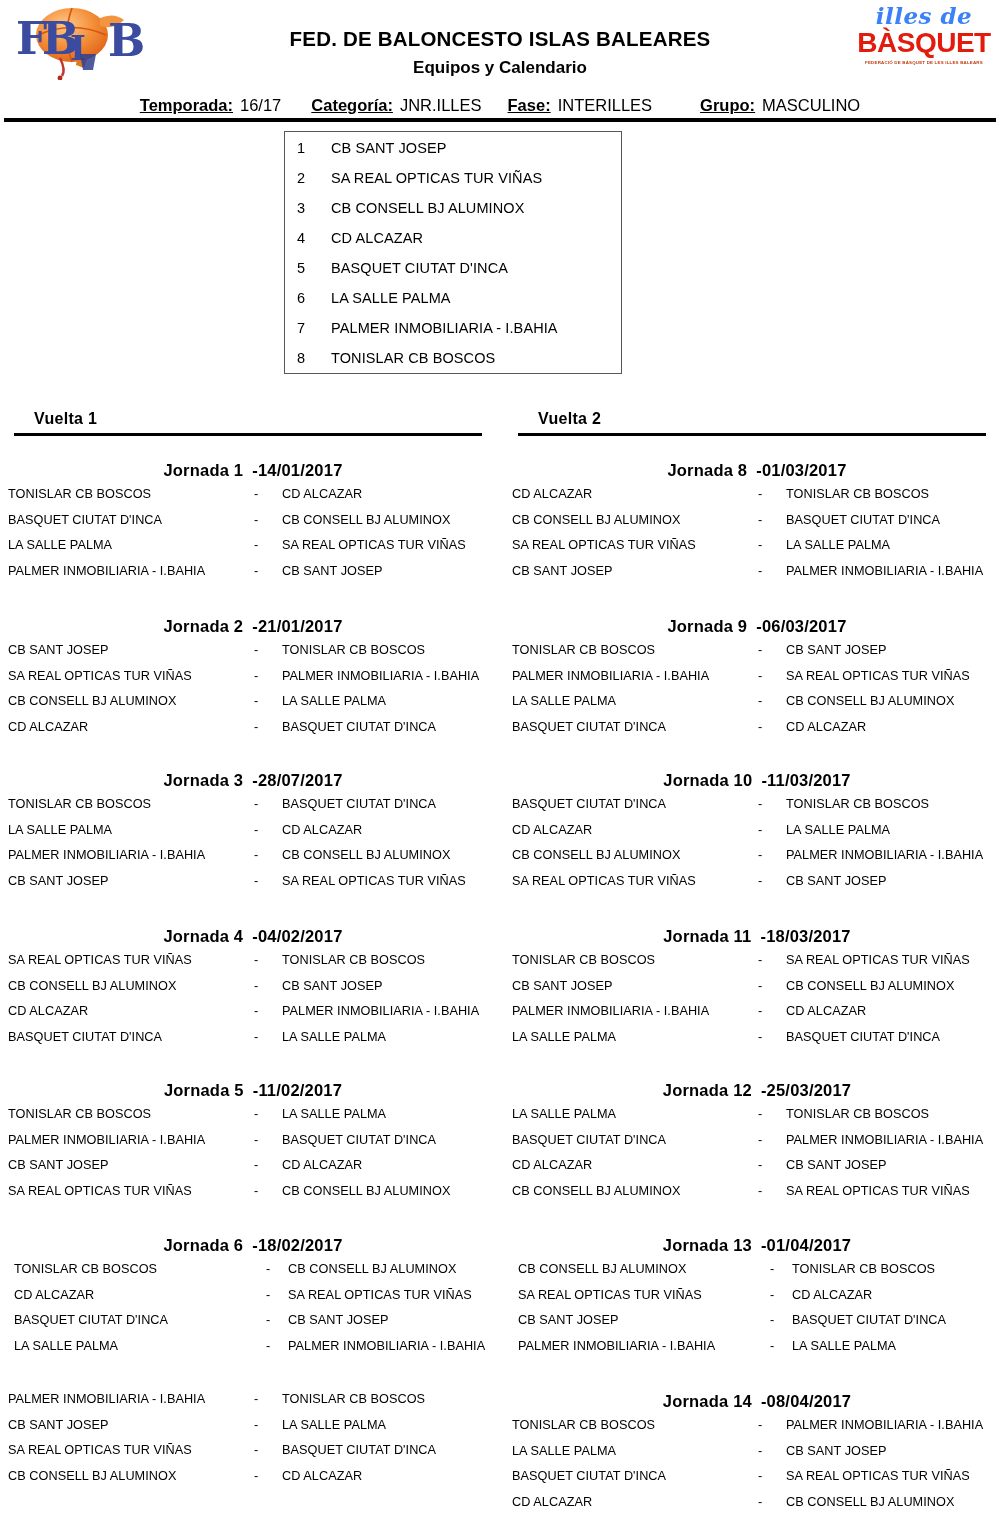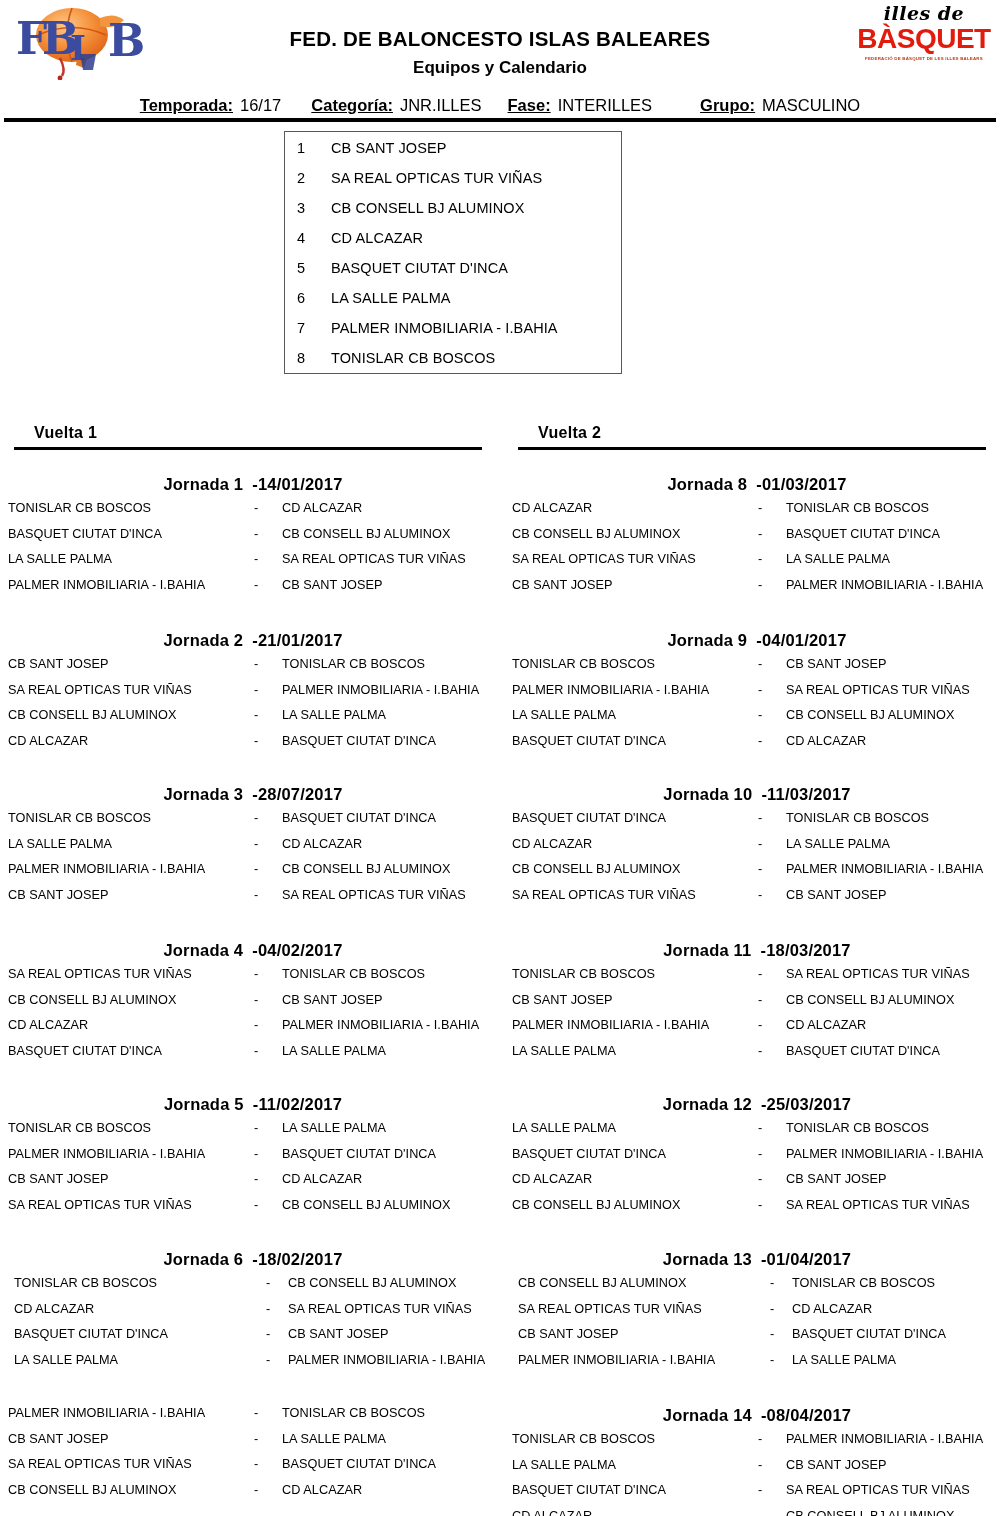--- a/index.html
+++ b/index.html
@@ -20,21 +20,21 @@
     width: 140px; height: 78px;
   }
   .logo-illes {
     position: absolute; right: 6px; top: 2px;
     width: 140px; height: 76px;
     text-align: center;
   }
   .illes-de {
     font-family: "DejaVu Serif", serif;
     font-style: italic; font-weight: bold;
-    font-size: 19px; color: #000000;
+    font-size: 23px; color: #3b82f6;
     letter-spacing: .5px; line-height: 1;
     margin-top: 2px;
   }
   .illes-basquet {
     font-family: "Liberation Sans", sans-serif;
     font-weight: bold; font-size: 28px;
     color: #E31B0C; line-height: 1.05;
     letter-spacing: -.5px;
     margin-top: 1px;
     text-align: center;
@@ -75,21 +75,21 @@
     border: 1.5px solid #585858;
     background: #fff;
     padding: 8px 0 0 0;
   }
   .team-row { display: flex; align-items: baseline; height: 30px; padding-left: 12px; }
   .team-num { width: 34px; font-size: 14.5px; }
   .team-name { font-size: 14.5px; letter-spacing: .1px; }
 
   
   .columns { position: absolute; top: 406px; left: 0; width: 1000px; }
-  .col { position: absolute; top: 18px; width: 490px; }
+  .col { position: absolute; top: 4px; width: 490px; }
   .col-left { left: 8px; }
   .col-right { left: 512px; }
 
   .vuelta-title { font-size: 16px; font-weight: bold; padding-left: 26px; letter-spacing: .3px; }
   .vuelta-rule { margin-top: 5px; height: 3px; background: #000; width: 468px; margin-left: 6px; }
 
   .jornada { margin-top: 13px; }
   .jornada-head {
     text-align: center; font-size: 16.5px; font-weight: bold;
     letter-spacing: .2px; padding-bottom: 7px; margin-top: 25px;
@@ -397,21 +397,21 @@
             <span class="m-dash">-</span>
             <span class="m-away">LA SALLE PALMA</span>
           </div>
           <div class="match">
             <span class="m-home">CB SANT JOSEP</span>
             <span class="m-dash">-</span>
             <span class="m-away">PALMER INMOBILIARIA - I.BAHIA</span>
           </div>
         </div>
         <div class="jornada" style="margin-top: 28px;">
-          <div class="jornada-head"><span>Jornada  9</span><span class="jn-gap"></span><span>-</span><span>04/01/2017</span></div>
+          <div class="jornada-head"><span>Jornada  9</span><span class="jn-gap"></span><span>-</span><span>06/03/2017</span></div>
           <div class="match">
             <span class="m-home">TONISLAR CB BOSCOS</span>
             <span class="m-dash">-</span>
             <span class="m-away">CB SANT JOSEP</span>
           </div>
           <div class="match">
             <span class="m-home">PALMER INMOBILIARIA - I.BAHIA</span>
             <span class="m-dash">-</span>
             <span class="m-away">SA REAL OPTICAS TUR VIÑAS</span>
           </div>

